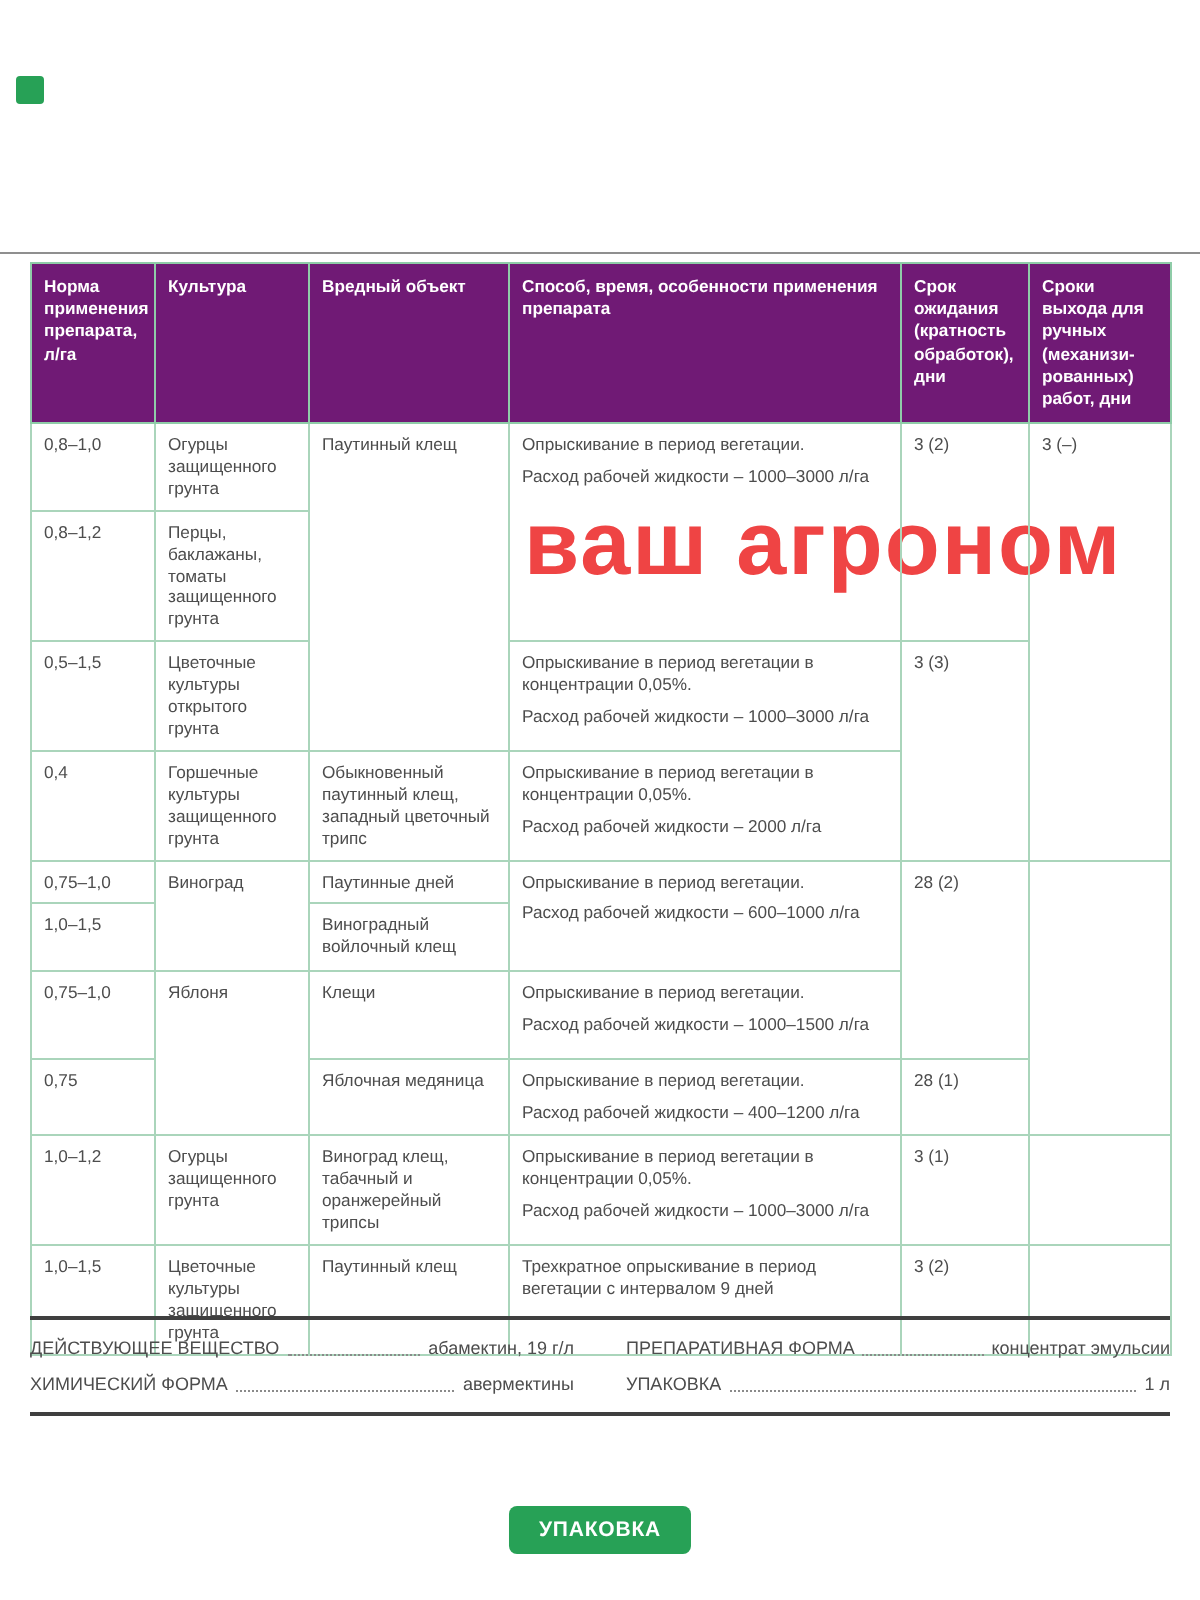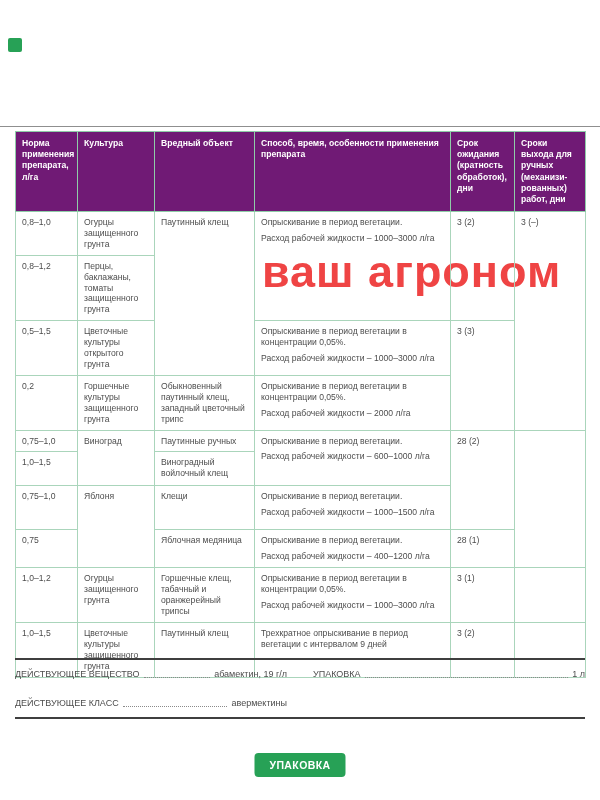--- a/index.html
+++ b/index.html
@@ -32,21 +32,21 @@
     padding:5px 6px;font-size:8.6px;line-height:1.27;background:transparent;
   }
   td p{margin:0 0 5px 0;}
   td p:last-child{margin-bottom:0;}
   thead tr{height:62px;}
   .props{
     position:absolute;left:15px;top:658px;width:570px;z-index:1;
     border-top:2px solid #3f3f3f;border-bottom:2px solid #3f3f3f;
     padding:7px 0;display:flex;gap:26px;box-sizing:border-box;
   }
-  .props-col{flex:1;display:flex;flex-direction:column;gap:15px;min-width:0;}
+  .props-col{flex:1;display:flex;flex-direction:column;gap:4px;min-width:0;}
   .prop-line{display:flex;align-items:flex-end;font-size:9px;line-height:14px;}
   .prop-label{white-space:nowrap;}
   .prop-leader{flex:1;border-bottom:1px dotted #8a8a8a;margin:0 4px 3px 4px;min-width:10px;}
   .prop-value{white-space:nowrap;}
   .badge{
     position:absolute;left:50%;top:753px;transform:translateX(-50%);
     background:#27a156;color:#ffffff;font-size:10.5px;font-weight:bold;
     padding:6px 15px;border-radius:4px;letter-spacing:.4px;z-index:1;
   }
 </style>
@@ -118,42 +118,42 @@
           <td>
             <p>Опрыскивание в период вегетации в концентрации 0,05%.</p>
             <p>Расход рабочей жидкости – 1000–3000 л/га</p>
           </td>
           <td rowspan="2">
             <p>3 (3)</p>
           </td>
         </tr>
         <tr style="height: 52px;">
           <td>
-            <p>0,2</p>
+            <p>0,4</p>
           </td>
           <td>
             <p>Горшечные культуры защищенного грунта</p>
           </td>
           <td>
             <p>Обыкновенный паутинный клещ, западный цветочный трипс</p>
           </td>
           <td>
             <p>Опрыскивание в период вегетации в концентрации 0,05%.</p>
             <p>Расход рабочей жидкости – 2000 л/га</p>
           </td>
         </tr>
         <tr style="height: 20px;">
           <td>
             <p>0,75–1,0</p>
           </td>
           <td rowspan="2">
             <p>Виноград</p>
           </td>
           <td>
-            <p>Паутинные ручных</p>
+            <p>Паутинные дней</p>
           </td>
           <td rowspan="2">
             <p>Опрыскивание в период вегетации.</p>
             <p>Расход рабочей жидкости – 600–1000 л/га</p>
           </td>
           <td rowspan="3">
             <p>28 (2)</p>
           </td>
           <td rowspan="4"></td>
         </tr>
@@ -196,21 +196,21 @@
           </td>
         </tr>
         <tr style="height: 52px;">
           <td>
             <p>1,0–1,2</p>
           </td>
           <td>
             <p>Огурцы защищенного грунта</p>
           </td>
           <td>
-            <p>Горшечные клещ, табачный и оранжерейный трипсы</p>
+            <p>Виноград клещ, табачный и оранжерейный трипсы</p>
           </td>
           <td>
             <p>Опрыскивание в период вегетации в концентрации 0,05%.</p>
             <p>Расход рабочей жидкости – 1000–3000 л/га</p>
           </td>
           <td>
             <p>3 (1)</p>
           </td>
           <td></td>
         </tr>
@@ -237,27 +237,32 @@
 </div>
 
 <div class="props">
   <div class="props-col" id="props-left">
       <div class="prop-line">
         <span class="prop-label">ДЕЙСТВУЮЩЕЕ ВЕЩЕСТВО</span>
         <span class="prop-leader"></span>
         <span class="prop-value">абамектин, 19 г/л</span>
       </div>
       <div class="prop-line">
-        <span class="prop-label">ДЕЙСТВУЮЩЕЕ КЛАСС</span>
+        <span class="prop-label">ХИМИЧЕСКИЙ ФОРМА</span>
         <span class="prop-leader"></span>
         <span class="prop-value">авермектины</span>
       </div>
     </div>
   <div class="props-col" id="props-right">
       <div class="prop-line">
+        <span class="prop-label">ПРЕПАРАТИВНАЯ ФОРМА</span>
+        <span class="prop-leader"></span>
+        <span class="prop-value">концентрат эмульсии</span>
+      </div>
+      <div class="prop-line">
         <span class="prop-label">УПАКОВКА</span>
         <span class="prop-leader"></span>
         <span class="prop-value">1 л</span>
       </div>
     </div>
 </div>
 
 <div class="badge">УПАКОВКА</div>
 
 </body></html>

